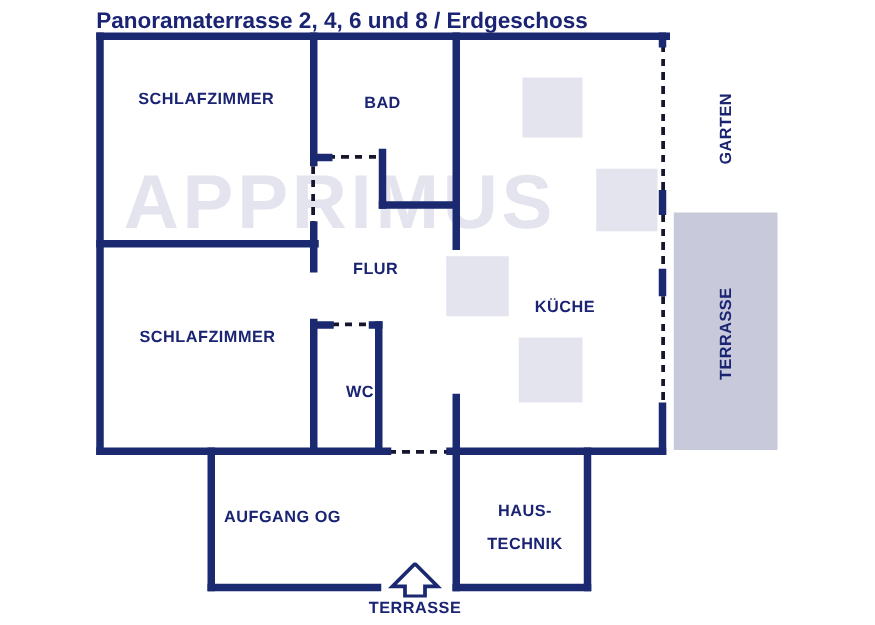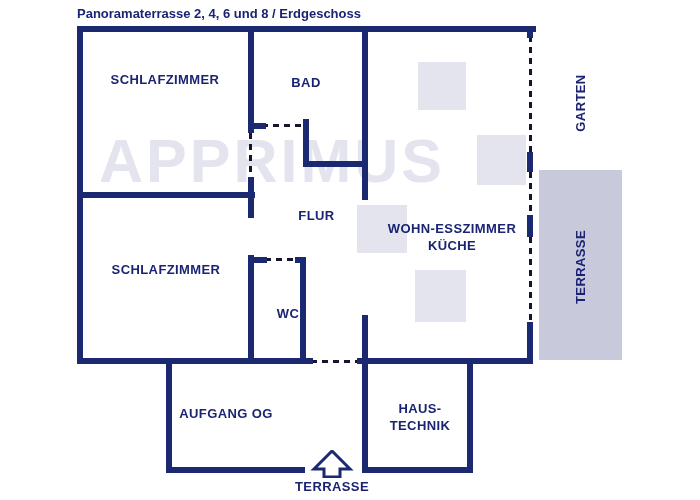--- a/index.html
+++ b/index.html
@@ -14,21 +14,21 @@
     background:repeating-linear-gradient(180deg,#15152e 0 6px,transparent 6px 11px);}
   .sq{position:absolute;background:#e4e4ee;z-index:1;}
   .terrace{position:absolute;left:539px;top:170px;width:83px;height:190px;
     background:#c9c9dc;z-index:1;}
   .lbl{position:absolute;color:#1a2473;font-weight:bold;font-size:13px;
     letter-spacing:0.4px;white-space:nowrap;z-index:4;
     transform:translate(-50%,-50%);}
   .lbl.rot{transform:translate(-50%,-50%) rotate(-90deg);}
   .lbl.two{text-align:center;white-space:pre;line-height:17px;}
   #title{position:absolute;left:77px;top:6px;color:#1a2473;font-weight:bold;
-    font-size:13px;z-index:4;white-space:nowrap;}
+    font-size:18px;z-index:4;white-space:nowrap;}
   #watermark{position:absolute;left:272px;top:161px;color:#e4e4ef;
     font-weight:bold;font-size:61px;letter-spacing:3px;z-index:0;
     transform:translate(-50%,-50%);white-space:nowrap;}
   #entry-arrow{position:absolute;left:310px;top:450px;z-index:5;}
 </style>
 </head>
 <body>
 
 <div id="stage">
 
@@ -74,28 +74,27 @@
   <div class="wall" style="left:362px;top:467px;width:111px;height:6px;"></div>
   <div class="wall" style="left:467px;top:358px;width:6px;height:115px;"></div>
 
   <div class="wall" style="left:527px;top:26px;width:6px;height:12px;"></div>
   <div class="wall" style="left:527px;top:152px;width:6px;height:20px;"></div>
   <div class="wall" style="left:527px;top:215px;width:6px;height:22px;"></div>
   <div class="wall" style="left:527px;top:322px;width:6px;height:42px;"></div>
 
   <div class="lbl" style="left:165px;top:79px;">SCHLAFZIMMER</div>
   <div class="lbl" style="left:306px;top:82px;">BAD</div>
-  <div class="lbl" style="left:302px;top:215px;padding-left:29px;">FLUR</div>
-  <div class="lbl two" style="left:452px;top:228px;">WOHN-ESSZIMMER</div>
+  <div class="lbl" style="left:286px;top:215px;padding-left:29px;">FLUR</div>
   <div class="lbl two" style="left:452px;top:245px;">KÜCHE</div>
   <div class="lbl" style="left:166px;top:269px;">SCHLAFZIMMER</div>
   <div class="lbl" style="left:288px;top:313px;">WC</div>
   <div class="lbl" style="left:226px;top:413px;">AUFGANG OG</div>
   <div class="lbl" style="left:420px;top:408px;">HAUS-</div>
-  <div class="lbl" style="left:420px;top:425px;">TECHNIK</div>
+  <div class="lbl" style="left:420px;top:435px;">TECHNIK</div>
   <div class="lbl rot" style="left:580px;top:103px;">GARTEN</div>
   <div class="lbl rot" style="left:580px;top:267px;">TERRASSE</div>
 
   <svg id="entry-arrow" width="44" height="28" viewBox="0 0 44 28">
     <polygon points="22,1 40,19 30,19 30,27 14,27 14,19 4,19" fill="#ffffff" stroke="#1b2a70" stroke-width="3"></polygon>
   </svg>
   <div class="lbl" style="left:332px;top:486px;">TERRASSE</div>
 
 </div>
 

